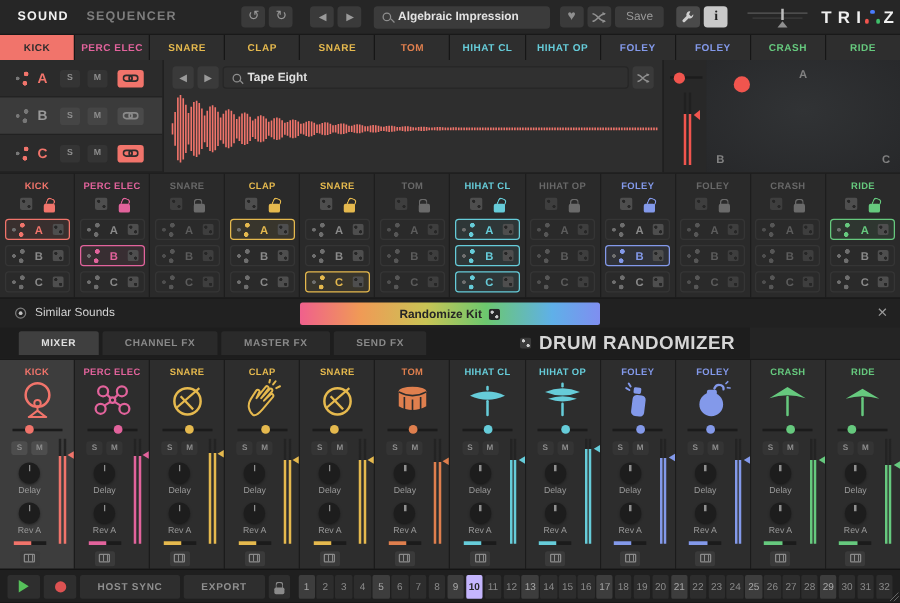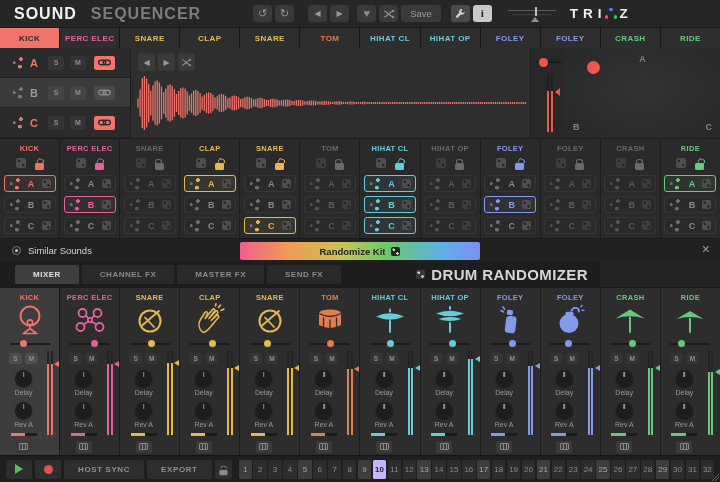--- a/index.html
+++ b/index.html
@@ -2,21 +2,21 @@
 <html><head>
 <meta charset="utf-8">
 <style>
   * { box-sizing: border-box; margin:0; padding:0; }
   html,body { background:#111; }
   body { font-family:"Liberation Sans", sans-serif; -webkit-font-smoothing:antialiased; }
   .app { position:relative; width:720px; height:482px; background:#242424; overflow:hidden; color:#ccc; }
 
   
   .topbar { position:absolute; left:0; top:0; width:720px; height:28px; background:#262626; border-bottom:1px solid #191919; display:flex; align-items:center; }
-  .mode-tab { font-weight:bold; font-size:16px; letter-spacing:1px; margin-left:14px; cursor:default; }
+  .mode-tab { font-weight:bold; font-size:10px; letter-spacing:1px; margin-left:14px; cursor:default; }
   .mode-tab.active { color:#f2f2f2; }
   .mode-tab.inactive { color:#7d7d7d; }
   .tb-btn { height:17px; min-width:19px; border-radius:3px; background:#3a3a3a; color:#9a9a9a; font-size:11px; display:flex; align-items:center; justify-content:center; line-height:1; }
   .tb-group { display:flex; gap:3px; }
   .preset-box { display:flex; align-items:center; gap:5px; width:150px; height:18px; background:#3b3b3b; border-radius:3px; padding:0 7px; margin-left:10px; }
   .preset-box .ptext { font-size:9.5px; color:#e3e3e3; font-weight:bold; white-space:nowrap; }
   .mag { width:7px; height:7px; border:1.4px solid #8f8f8f; border-radius:50%; position:relative; flex:none; }
   .mag::after { content:""; position:absolute; width:4px; height:1.4px; background:#8f8f8f; transform:rotate(45deg); right:-3.2px; bottom:-1.4px; }
   .heart { color:#8f8f8f; font-size:11px; }
   .save-btn { padding:0 9px; font-size:9.5px; }
@@ -148,20 +148,24 @@
     <div class="mode-tab active">SOUND</div>
     <div class="mode-tab inactive">SEQUENCER</div>
     <div class="tb-group" style="margin-left:52px;">
       <div class="tb-btn">↺</div>
       <div class="tb-btn">↻</div>
     </div>
     <div class="tb-group" style="margin-left:14px;">
       <div class="tb-btn" style="font-size:8px;">◀</div>
       <div class="tb-btn" style="font-size:8px;">▶</div>
     </div>
+    <div class="preset-box">
+      <span class="mag"></span>
+      <span class="ptext">Algebraic Impression</span>
+    </div>
     <div class="tb-group" style="margin-left:8px;">
       <div class="tb-btn heart">♥</div>
       <div class="tb-btn">
         <svg width="12" height="10" viewBox="0 0 12 10">
             <path d="M1 2 C4.5 2 6.5 8 11 8 M1 8 C4.5 8 6.5 2 11 2" stroke="#8f8f8f" stroke-width="1.2" fill="none"></path>
             <path d="M9 0.6 L11.8 2 L9 3.4 Z M9 6.6 L11.8 8 L9 9.4 Z" fill="#8f8f8f"></path>
           </svg>
       </div>
       <div class="tb-btn save-btn">Save</div>
     </div>
@@ -248,20 +252,24 @@
               </g>
             </svg>
           </div>
         </div>
       </div>
 
     <div class="wavepanel">
       <div class="wave-head">
         <div class="wh-btn">◀</div>
         <div class="wh-btn">▶</div>
+        <div class="wh-field">
+          <span class="mag"></span>
+          <span class="stext">Tape Eight</span>
+        </div>
         <div class="wh-btn">
           <svg width="11" height="9" viewBox="0 0 12 10">
               <path d="M1 2 C4.5 2 6.5 8 11 8 M1 8 C4.5 8 6.5 2 11 2" stroke="#8f8f8f" stroke-width="1.2" fill="none"></path>
               <path d="M9 0.6 L11.8 2 L9 3.4 Z M9 6.6 L11.8 8 L9 9.4 Z" fill="#8f8f8f"></path>
             </svg>
         </div>
       </div>
       <svg class="waveform" width="392" height="62" viewBox="0 0 392 62">
         <path stroke="#f1746b" stroke-width="1.3" fill="none" d="M3.0 26.5 V35.5 M5.1 17.5 V44.5 M7.3 5.9 V56.1 M9.4 4.0 V58.0 M11.6 6.5 V55.5 M13.7 11.7 V50.3 M15.8 18.4 V43.6 M18.0 13.3 V48.7 M20.1 9.5 V52.5 M22.3 8.5 V53.5 M24.4 10.4 V51.6 M26.5 14.8 V47.2 M28.7 20.3 V41.7 M30.8 16.5 V45.5 M33.0 13.2 V48.8 M35.1 12.2 V49.8 M37.2 13.8 V48.2 M39.4 17.3 V44.7 M41.5 21.9 V40.1 M43.7 19.0 V43.0 M45.8 16.3 V45.7 M47.9 15.4 V46.6 M50.1 16.6 V45.4 M52.2 19.4 V42.6 M54.4 23.2 V38.8 M56.5 21.2 V40.8 M58.6 18.8 V43.2 M60.8 18.0 V44.0 M62.9 18.9 V43.1 M65.1 21.3 V40.7 M67.2 24.4 V37.6 M69.3 22.9 V39.1 M71.5 20.9 V41.1 M73.6 20.2 V41.8 M75.8 20.9 V41.1 M77.9 22.8 V39.2 M80.0 25.4 V36.6 M82.2 24.3 V37.7 M84.3 22.6 V39.4 M86.5 22.0 V40.0 M88.6 22.5 V39.5 M90.7 24.1 V37.9 M92.9 26.2 V35.8 M95.0 25.5 V36.5 M97.2 24.1 V37.9 M99.3 23.5 V38.5 M101.4 23.9 V38.1 M103.6 25.2 V36.8 M105.7 27.0 V35.0 M107.9 26.5 V35.5 M110.0 25.3 V36.7 M112.1 24.7 V37.3 M114.3 25.1 V36.9 M116.4 26.1 V35.9 M118.6 27.6 V34.4 M120.7 27.3 V34.7 M122.8 26.3 V35.7 M125.0 25.8 V36.2 M127.1 26.0 V36.0 M129.3 26.9 V35.1 M131.4 28.1 V33.9 M133.5 28.0 V34.0 M135.7 27.1 V34.9 M137.8 26.7 V35.3 M140.0 26.8 V35.2 M142.1 27.5 V34.5 M144.2 28.5 V33.5 M146.4 28.5 V33.5 M148.5 27.8 V34.2 M150.7 27.4 V34.6 M152.8 27.5 V34.5 M154.9 28.1 V33.9 M157.1 28.9 V33.1 M159.2 29.0 V33.0 M161.4 28.3 V33.7 M163.5 28.0 V34.0 M165.6 28.1 V33.9 M167.8 28.5 V33.5 M169.9 29.2 V32.8 M172.1 29.3 V32.7 M174.2 28.8 V33.2 M176.3 28.5 V33.5 M178.5 28.6 V33.4 M180.6 28.9 V33.1 M182.8 29.5 V32.5 M184.9 29.6 V32.4 M187.0 29.2 V32.8 M189.2 28.9 V33.1 M191.3 29.0 V33.0 M193.5 29.3 V32.7 M195.6 29.7 V32.3 M197.7 29.9 V32.1 M199.9 29.5 V32.5 M202.0 29.3 V32.7 M204.2 29.3 V32.7 M206.3 29.5 V32.5 M208.4 29.9 V32.1 M210.6 29.9 V32.1 M212.7 29.8 V32.2 M214.9 29.6 V32.4 M217.0 29.6 V32.4 M219.1 29.8 V32.2 M221.3 29.9 V32.1 M223.4 29.9 V32.1 M225.6 29.9 V32.1 M227.7 29.8 V32.2 M229.8 29.8 V32.2 M232.0 29.9 V32.1 M234.1 29.9 V32.1 M236.3 29.9 V32.1 M238.4 29.9 V32.1 M240.5 29.9 V32.1 M242.7 29.9 V32.1 M244.8 29.9 V32.1 M247.0 29.9 V32.1 M249.1 29.9 V32.1 M251.2 29.9 V32.1 M253.4 29.9 V32.1 M255.5 29.9 V32.1 M257.7 29.9 V32.1 M259.8 29.9 V32.1 M261.9 29.9 V32.1 M264.1 29.9 V32.1 M266.2 29.9 V32.1 M268.4 29.9 V32.1 M270.5 29.9 V32.1 M272.6 29.9 V32.1 M274.8 29.9 V32.1 M276.9 29.9 V32.1 M279.1 29.9 V32.1 M281.2 29.9 V32.1 M283.3 29.9 V32.1 M285.5 29.9 V32.1 M287.6 29.9 V32.1 M289.8 29.9 V32.1 M291.9 29.9 V32.1 M294.0 29.9 V32.1 M296.2 29.9 V32.1 M298.3 29.9 V32.1 M300.5 29.9 V32.1 M302.6 29.9 V32.1 M304.7 29.9 V32.1 M306.9 29.9 V32.1 M309.0 29.9 V32.1 M311.2 29.9 V32.1 M313.3 29.9 V32.1 M315.4 29.9 V32.1 M317.6 29.9 V32.1 M319.7 29.9 V32.1 M321.9 29.9 V32.1 M324.0 29.9 V32.1 M326.1 29.9 V32.1 M328.3 29.9 V32.1 M330.4 29.9 V32.1 M332.6 29.9 V32.1 M334.7 29.9 V32.1 M336.8 29.9 V32.1 M339.0 29.9 V32.1 M341.1 29.9 V32.1 M343.3 29.9 V32.1 M345.4 29.9 V32.1 M347.5 29.9 V32.1 M349.7 29.9 V32.1 M351.8 29.9 V32.1 M354.0 29.9 V32.1 M356.1 29.9 V32.1 M358.2 29.9 V32.1 M360.4 29.9 V32.1 M362.5 29.9 V32.1 M364.7 29.9 V32.1 M366.8 29.9 V32.1 M368.9 29.9 V32.1 M371.1 29.9 V32.1 M373.2 29.9 V32.1 M375.4 29.9 V32.1 M377.5 29.9 V32.1 M379.6 29.9 V32.1 M381.8 29.9 V32.1 M383.9 29.9 V32.1 M386.1 29.9 V32.1 M388.2 29.9 V32.1 M390.3 29.9 V32.1 "></path>
       </svg>

